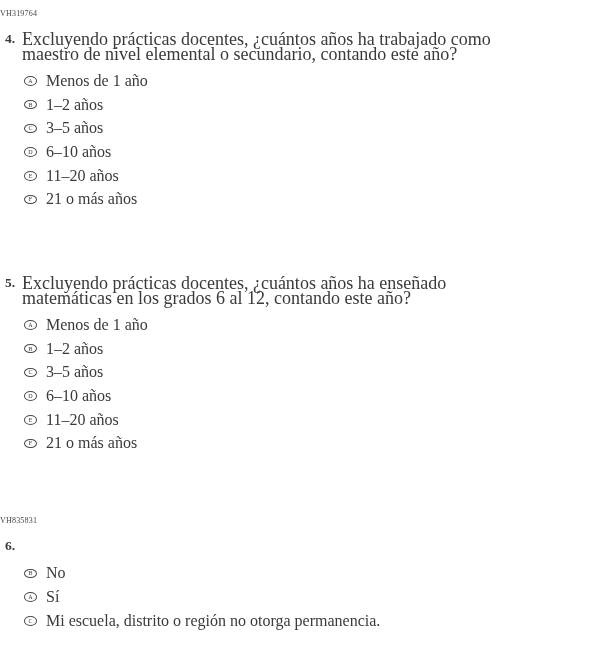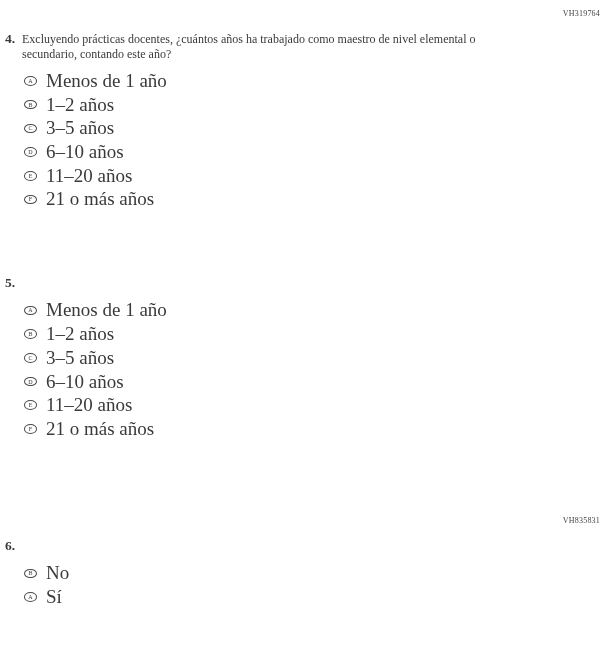--- a/index.html
+++ b/index.html
@@ -10,38 +10,38 @@
     font-family: "Liberation Serif", serif;
     color: #3a3a3a;
     overflow: hidden;
   }
   .question-block { position: absolute; left: 0; width: 604px; }
   #q4 { top: 9px; }
   #q5 { top: 263px; }
   #q6 { top: 516px; }
 
   .code {
-    text-align: right;
+    text-align: left;
     padding-right: 4px;
     font-size: 8px;
     line-height: 10px;
     color: #454545;
     letter-spacing: 0.2px;
   }
   .q-head { display: flex; margin-top: 13px; }
   .q-num {
     flex: none;
     width: 17px;
     padding-left: 5px;
     font-weight: bold;
     font-size: 13.5px;
     line-height: 14.6px;
   }
   .q-text {
-    font-size: 12px;
+    font-size: 18px;
     line-height: 14.6px;
     max-width: 492px;
   }
   .options { margin-top: 8px; }
   .option {
     display: flex;
     align-items: center;
     height: 23.7px;
     padding-left: 24px;
     cursor: pointer;
@@ -57,21 +57,21 @@
     justify-content: center;
   }
   .bubble-letter {
     font-size: 6px;
     line-height: 1;
     color: #3a3a3a;
     transform: translateY(-0.2px);
   }
   .option-label {
     margin-left: 9px;
-    font-size: 19px;
+    font-size: 16px;
     line-height: 14px;
     white-space: nowrap;
   }
 </style>
 </head>
 <body>
 
 <section class="question-block" id="q4">
   <div class="code">VH319764</div>
   <div class="q-head">
@@ -114,20 +114,21 @@
           <span class="bubble-letter">F</span>
         </span>
       <span class="option-label">21 o más años</span>
     </div>
   </div>
 </section>
 
 <section class="question-block" id="q5">
   <div class="q-head">
     <div class="q-num">5.</div>
+    <div class="q-text">Excluyendo prácticas docentes, ¿cuántos años ha enseñado matemáticas en los grados 6 al 12, contando este año?</div>
   </div>
   <div class="options">
     <div class="option">
       <span class="bubble">
           <span class="bubble-letter">A</span>
         </span>
       <span class="option-label">Menos de 1 año</span>
     </div>
     <div class="option">
       <span class="bubble">
@@ -173,14 +174,20 @@
           <span class="bubble-letter">B</span>
         </span>
       <span class="option-label">No</span>
     </div>
     <div class="option">
       <span class="bubble">
           <span class="bubble-letter">A</span>
         </span>
       <span class="option-label">Sí</span>
     </div>
+    <div class="option">
+      <span class="bubble">
+          <span class="bubble-letter">C</span>
+        </span>
+      <span class="option-label">Mi escuela, distrito o región no otorga permanencia.</span>
+    </div>
   </div>
 </section>
 
 </body></html>

